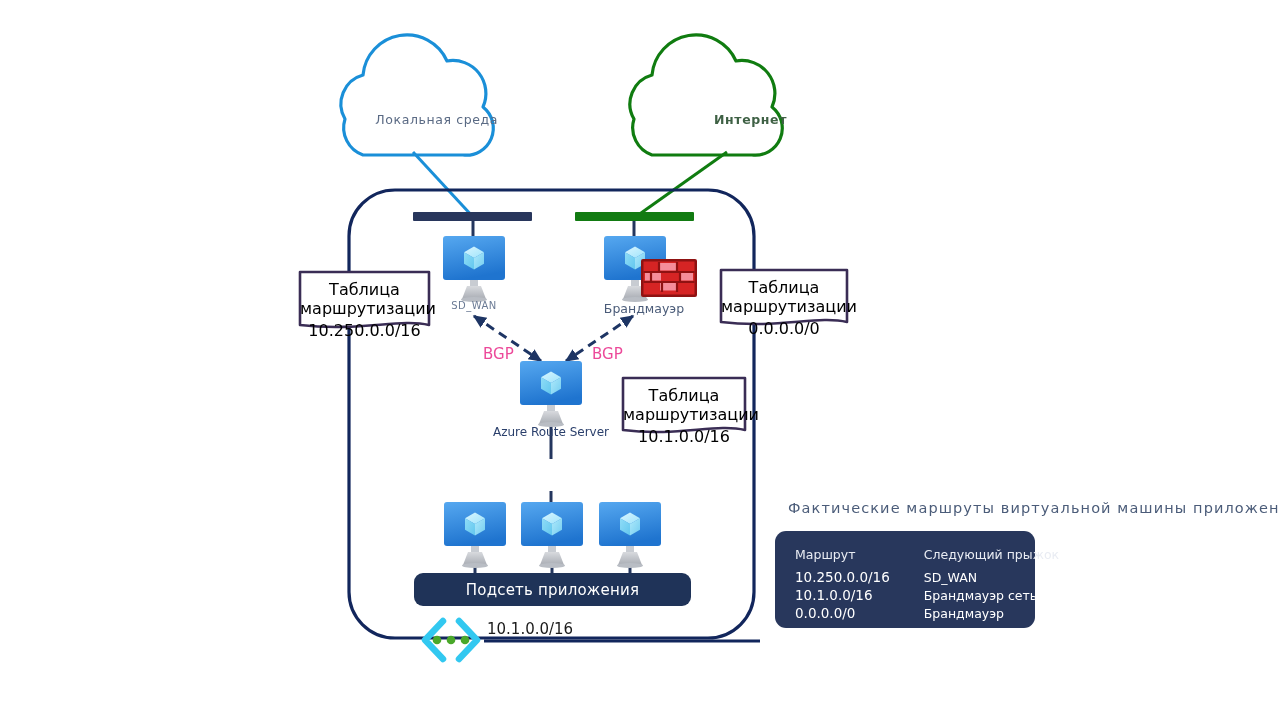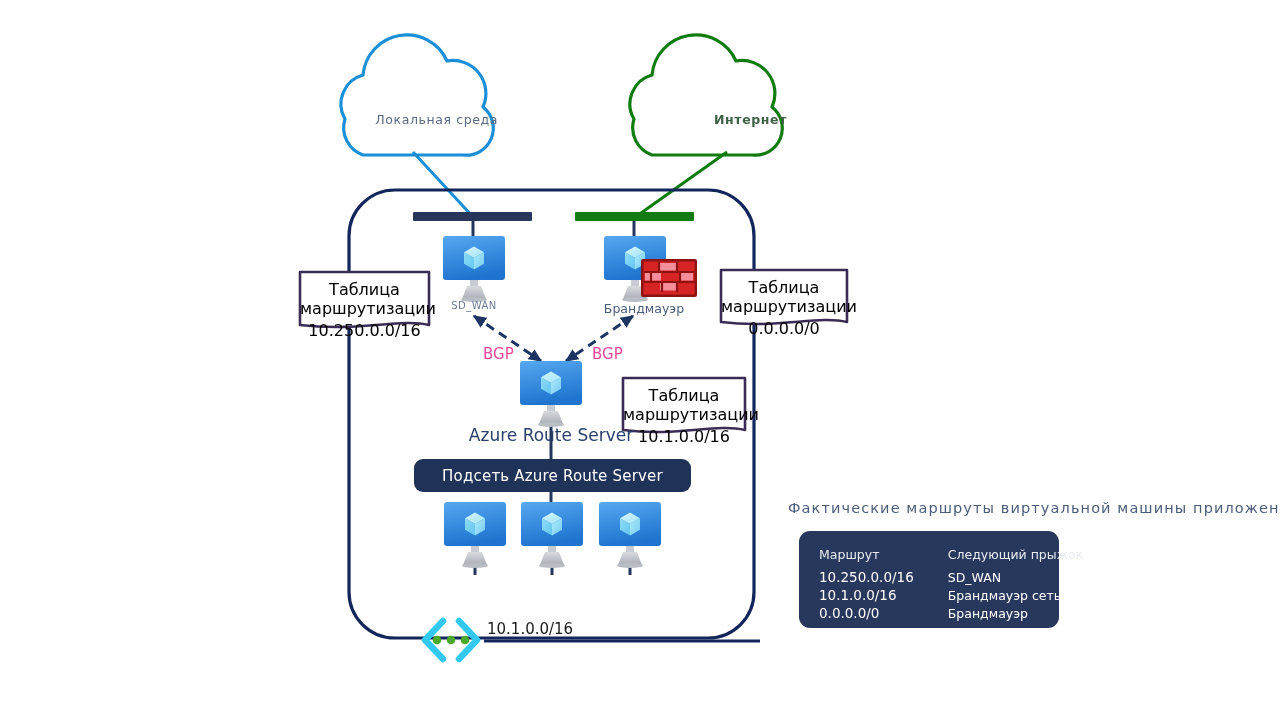--- a/index.html
+++ b/index.html
@@ -16,21 +16,21 @@
   .cloud-label{
     font-size:12.5px;color:#5a6a84;letter-spacing:.6px;
     text-align:right;white-space:nowrap;
   }
   .cloud-label.green{color:#3f6145;font-weight:bold;}
   .dev-label{
     font-size:12.5px;color:#4b5c79;text-align:center;white-space:nowrap;
   }
   .dev-label.tiny{font-size:10px;letter-spacing:.5px;color:#6a7a94;}
   .rs-label{
-    font-size:17px;color:#2a3f6b;text-align:center;white-space:nowrap;
+    font-size:12px;color:#2a3f6b;text-align:center;white-space:nowrap;
   }
   .bgp-label{
     font-size:15px;color:#ec4899;white-space:nowrap;
   }
   .vnet-cidr{
     font-size:15px;color:#1a1a1a;white-space:nowrap;
   }
 
   
   .subnet-pill{
@@ -203,42 +203,42 @@
   <div class="abs link-bar navy" style="left:413px;top:212px;width:119px;"></div>
   <div class="abs link-bar green" style="left:575px;top:212px;width:119px;"></div>
 
   <div class="abs dev-label tiny" style="left:419px;top:300px;width:110px;">SD_WAN</div>
   <div class="abs dev-label" style="left:579px;top:301px;width:130px;">Брандмауэр</div>
   <div class="abs rs-label" style="left:451px;top:425px;width:200px;">Azure Route Server</div>
 
   <div class="abs bgp-label" style="left:483px;top:345px;">BGP</div>
   <div class="abs bgp-label" style="left:592px;top:345px;">BGP</div>
 
-  <div class="abs subnet-pill" style="left:414px;top:459px;width:277px;height:33px;">Подсеть Azure Route Server</div>
+  <div class="abs subnet-pill" style="left:414px;top:573px;width:277px;height:33px;">Подсеть приложения</div>
 
   <div class="abs vnet-cidr" style="left:487px;top:620px;">10.1.0.0/16</div>
 
   <div class="abs" style="left:300px;top:280px;width:129px;">
     <div class="ct-title" style="text-align:center;">Таблица маршрутизации</div>
     <div class="ct-value" style="text-align:center;margin-top:3px;">10.250.0.0/16</div>
   </div>
 
   <div class="abs" style="left:721px;top:278px;width:126px;">
     <div class="ct-title" style="text-align:center;">Таблица маршрутизации</div>
     <div class="ct-value" style="text-align:center;margin-top:3px;">0.0.0.0/0</div>
   </div>
 
   <div class="abs" style="left:623px;top:386px;width:122px;">
     <div class="ct-title" style="text-align:center;">Таблица маршрутизации</div>
     <div class="ct-value" style="text-align:center;margin-top:3px;">10.1.0.0/16</div>
   </div>
 
   <div class="abs panel-title" style="left:788px;top:500px;">Фактические маршруты виртуальной машины приложения</div>
 
-  <div class="abs route-panel" style="left:775px;top:531px;width:260px;height:97px;margin-left:24px;">
+  <div class="abs route-panel" style="left:775px;top:531px;width:260px;height:97px;">
     <table class="route-table">
       <thead>
         <tr>
           <th class="c1">Маршрут</th>
           <th class="c2">Следующий прыжок</th>
         </tr>
       </thead>
       <tbody>
         <tr>
           <td class="c1">10.250.0.0/16</td>

